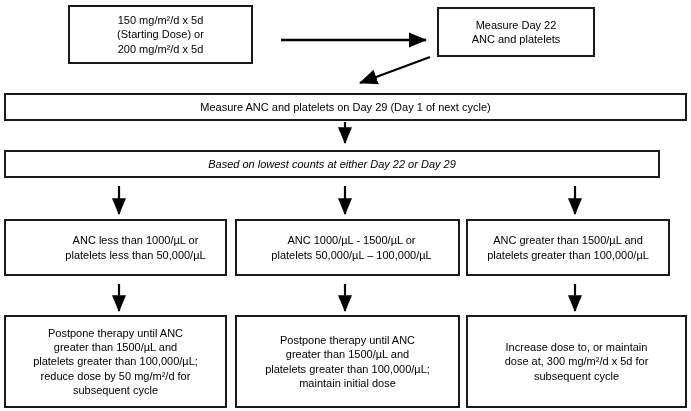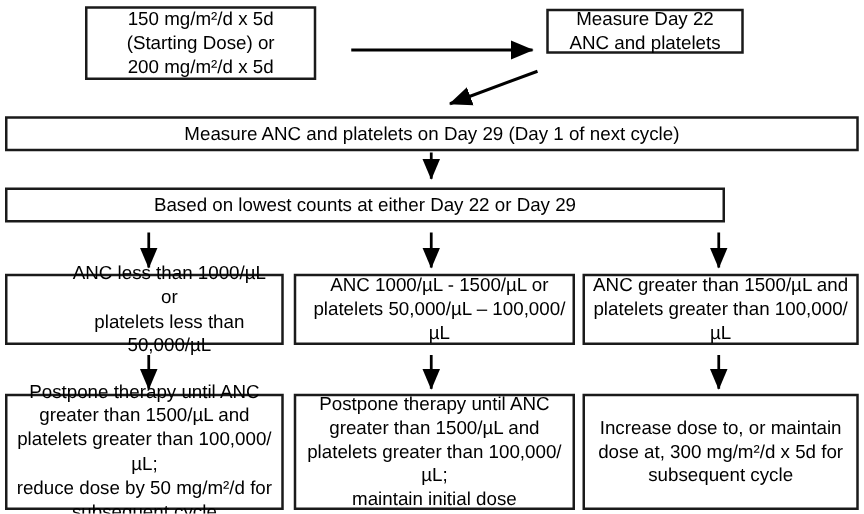--- a/index.html
+++ b/index.html
@@ -46,57 +46,57 @@
     color: #000000;
   }
   svg.arrows {
     position: absolute;
     left: 0;
     top: 0;
     width: 691px;
     height: 411px;
     pointer-events: none;
   }
-  .fs13 { font-size: 15px; }
+  .fs13 { font-size: 11px; }
 </style>
 </head>
 <body>
 
 <div id="canvas">
 
   <div class="box fs13" style="left:68px; top:5px; width:185px; height:59px;">
     <span class="box-text">150 mg/m²/d x 5d
 (Starting Dose) or
 200 mg/m²/d x 5d</span>
   </div>
 
-  <div class="box fs13" style="left:437px; top:7px; width:158px; height:36px;">
+  <div class="box fs13" style="left:437px; top:7px; width:158px; height:50px;">
     <span class="box-text">Measure Day 22
 ANC and platelets</span>
   </div>
 
   <div class="bar fs13" style="left:4px; top:93px; width:683px; height:28px;">
     <span class="box-text">Measure ANC and platelets on Day 29 (Day 1 of next cycle)</span>
   </div>
 
-  <div class="bar fs13" style="left:4px; top:150px; width:576px; height:28px;">
+  <div class="bar fs13" style="left:4px; top:150px; width:656px; height:28px;font-style:italic;">
     <span class="box-text">Based on lowest counts at either Day 22 or Day 29</span>
   </div>
 
   <div class="box fs13" style="left:4px; top:219px; width:223px; height:57px;padding-left:44px;">
     <span class="box-text">ANC less than 1000/µL or
 platelets less than 50,000/µL</span>
   </div>
 
   <div class="box fs13" style="left:235px; top:219px; width:225px; height:57px;padding-left:12px;">
     <span class="box-text">ANC 1000/µL - 1500/µL or
 platelets 50,000/µL – 100,000/µL</span>
   </div>
 
-  <div class="box fs13" style="left:466px; top:219px; width:221px; height:57px;">
+  <div class="box fs13" style="left:466px; top:219px; width:204px; height:57px;">
     <span class="box-text">ANC greater than 1500/µL and
 platelets greater than 100,000/µL</span>
   </div>
 
   <div class="box fs13" style="left:4px; top:315px; width:223px; height:93px;">
     <span class="box-text">Postpone therapy until ANC
 greater than 1500/µL and
 platelets greater than 100,000/µL;
 reduce dose by 50 mg/m²/d for
 subsequent cycle</span>

